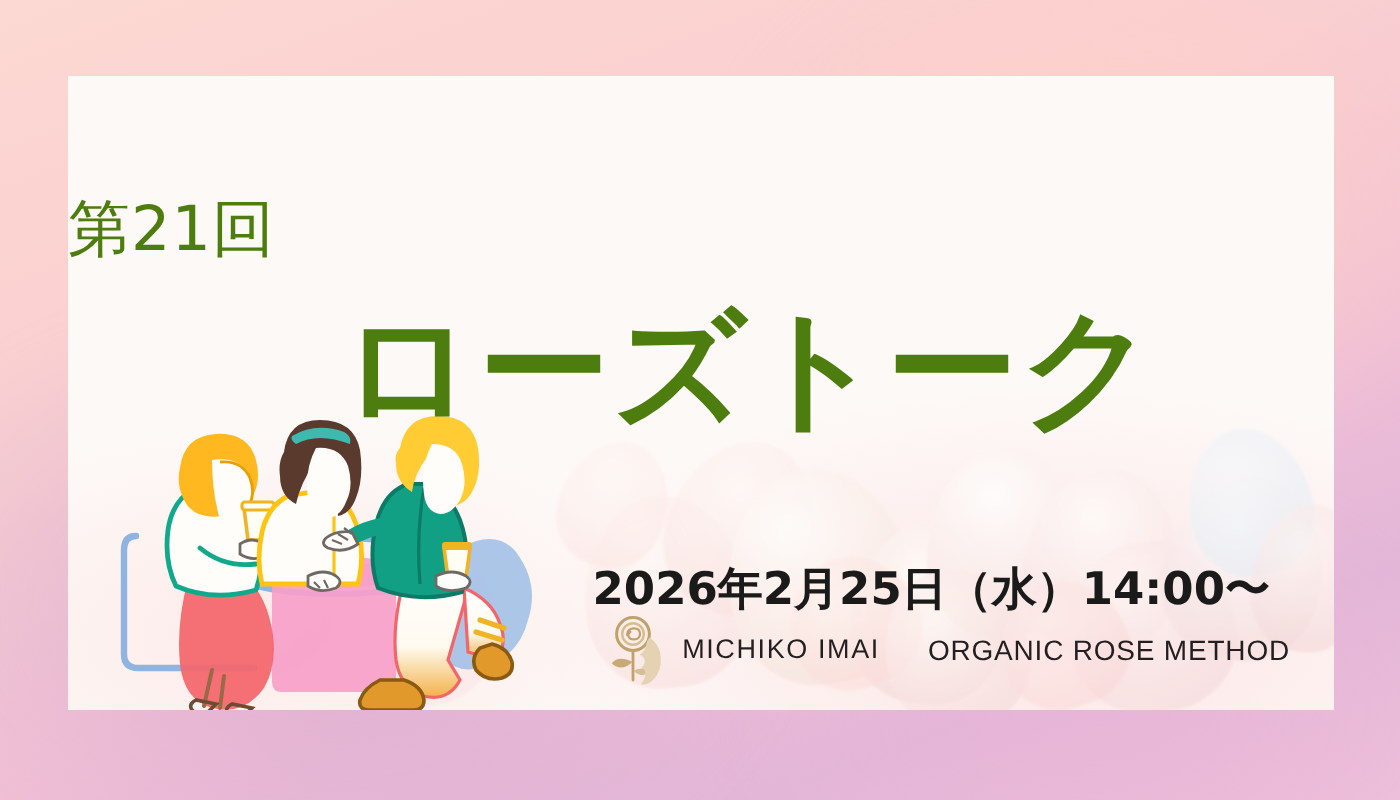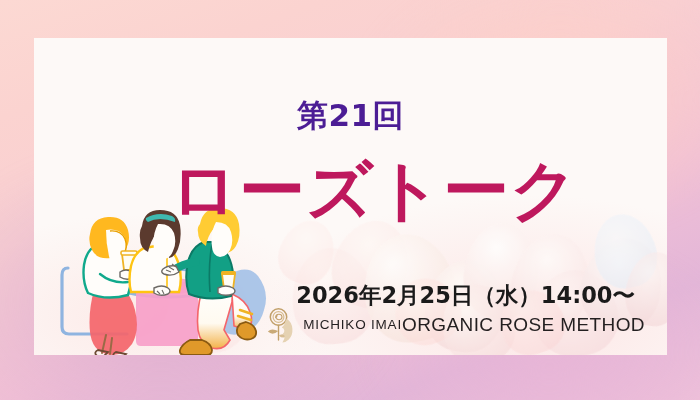--- a/index.html
+++ b/index.html
@@ -78,40 +78,39 @@
     filter: blur(0.6px);
     opacity: 0.95;
   }
 
   
   .kaisu {
     position: absolute;
     left: 0;
     right: 0;
     top: 62px;
-    text-align: center;
-    color: #4c1d95;
+    color: #4d7c0f;
     font-size: 31px;
-    font-weight: 700;
+    font-weight: 400;
     letter-spacing: 0.5px;
     line-height: 1;
     font-family: "DejaVu Sans", "Liberation Sans", sans-serif;
   }
   .maintitle {
     position: absolute;
     left: 0;
     right: 0;
     top: 119px;
     text-align: center;
-    color: #be185d;
+    color: #4d7c0f;
     font-size: 66px;
     font-weight: 700;
     line-height: 1;
     letter-spacing: 1px;
-    font-family: Liberation Sans, sans-serif;
+    font-family: Liberation Mono, monospace;
     margin-left: 48px;
   }
   .datetext {
     position: absolute;
     right: 32px;
     top: 222px;
     color: #1a1a1a;
     font-size: 22.5px;
     font-weight: 700;
     line-height: 1;
@@ -133,21 +132,21 @@
   .logo-mark { width: 30px; height: 36px; display: block; }
   .logo-text {
     display: flex;
     flex-direction: row;
     align-items: center;
     color: #231f20;
     font-family: Liberation Sans, sans-serif;
     line-height: 1.06;
   }
   .logo-line1 { font-size: 13.5px; letter-spacing: 0.8px; }
-  .logo-line2 { font-size: 19px; letter-spacing: 0.4px; }
+  .logo-line2 { font-size: 14px; letter-spacing: 0.4px; margin-left: 24px; }
 
   
   .illo {
     position: absolute;
     left: 20px;
     bottom: -2px;
     width: 245px;
     height: 175px;
   }
 </style>

